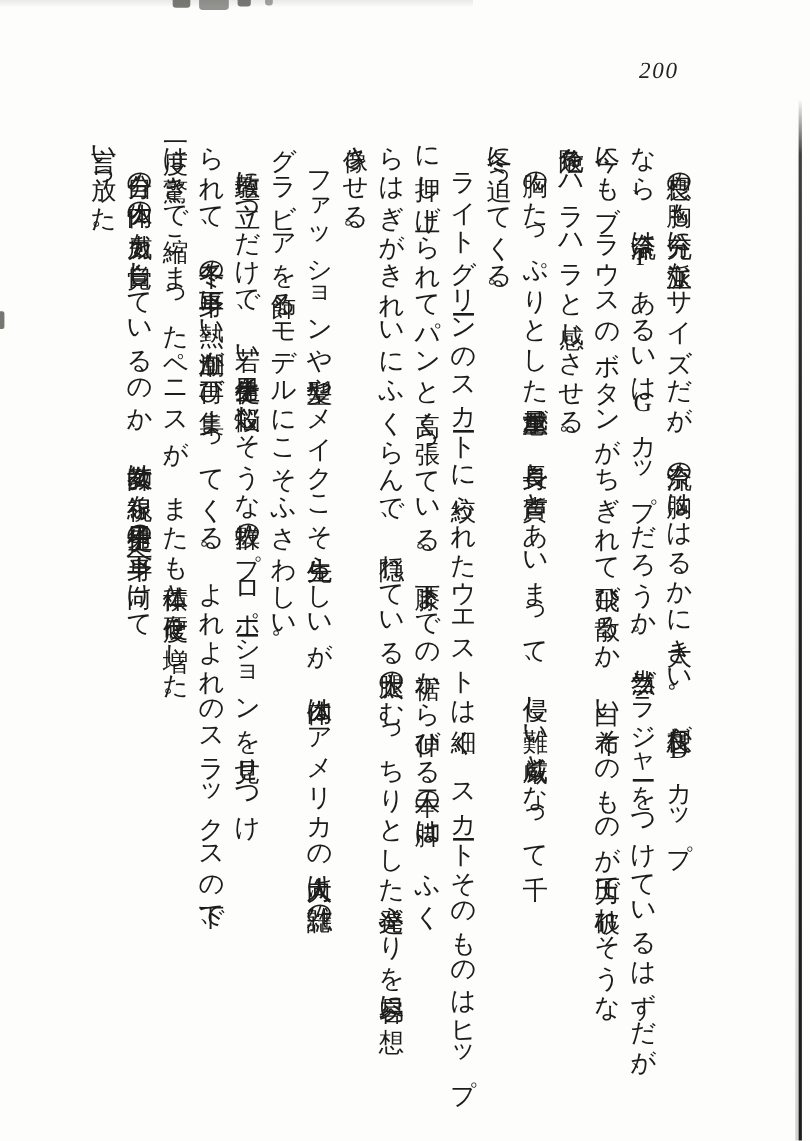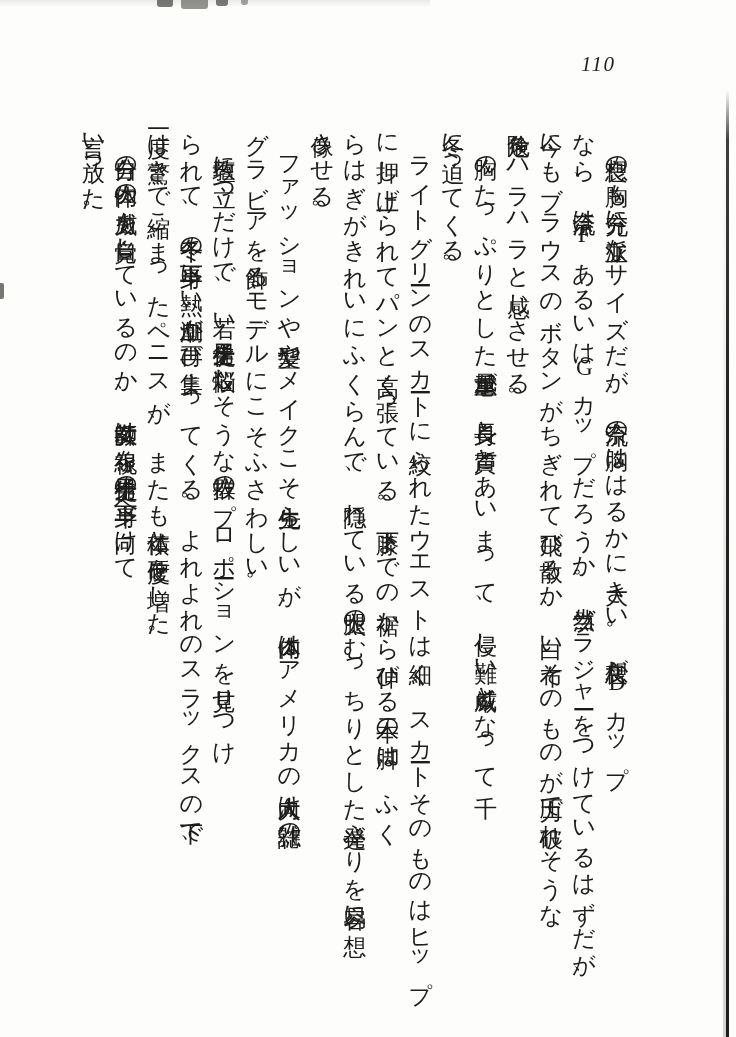--- a/index.html
+++ b/index.html
@@ -107,21 +107,21 @@
 
 <div class="top-shade"></div>
 <div class="artifact a1"></div>
 <div class="artifact a2"></div>
 <div class="artifact a3"></div>
 <div class="artifact a4"></div>
 <div class="edge-soft"></div>
 <div class="edge-line"></div>
 <div class="left-nick"></div>
 
-<div class="page-number">110</div>
+<div class="page-number">200</div>
 
 <div class="text-block">
     <p class="col indent">想良の胸も充分に立派なサイズだが、流奈の胸ははるかに大きい。想良がDカップ</p>
     <p class="col">なら、流奈はFあるいはGカップだろうか。当然ブラジャーをつけているはずだが、</p>
     <p class="col">今にもブラウスのボタンがちぎれて飛び散るか、白い布そのものが圧力で破れそうな</p>
     <p class="col">危険をハラハラと感じさせる。</p>
     <p class="col indent">胸のたっぷりとした重量感が、長身と声質とあいまって、侵し難い威厳となって千</p>
     <p class="col">冬に迫ってくる。</p>
     <p class="col indent">ライトグリーンのスカートに絞られたウエストは細く、スカートそのものはヒップ</p>
     <p class="col">に押し上げられてパンと高く張っている。膝下までの裾から伸びる二本の脚は、ふく</p>

